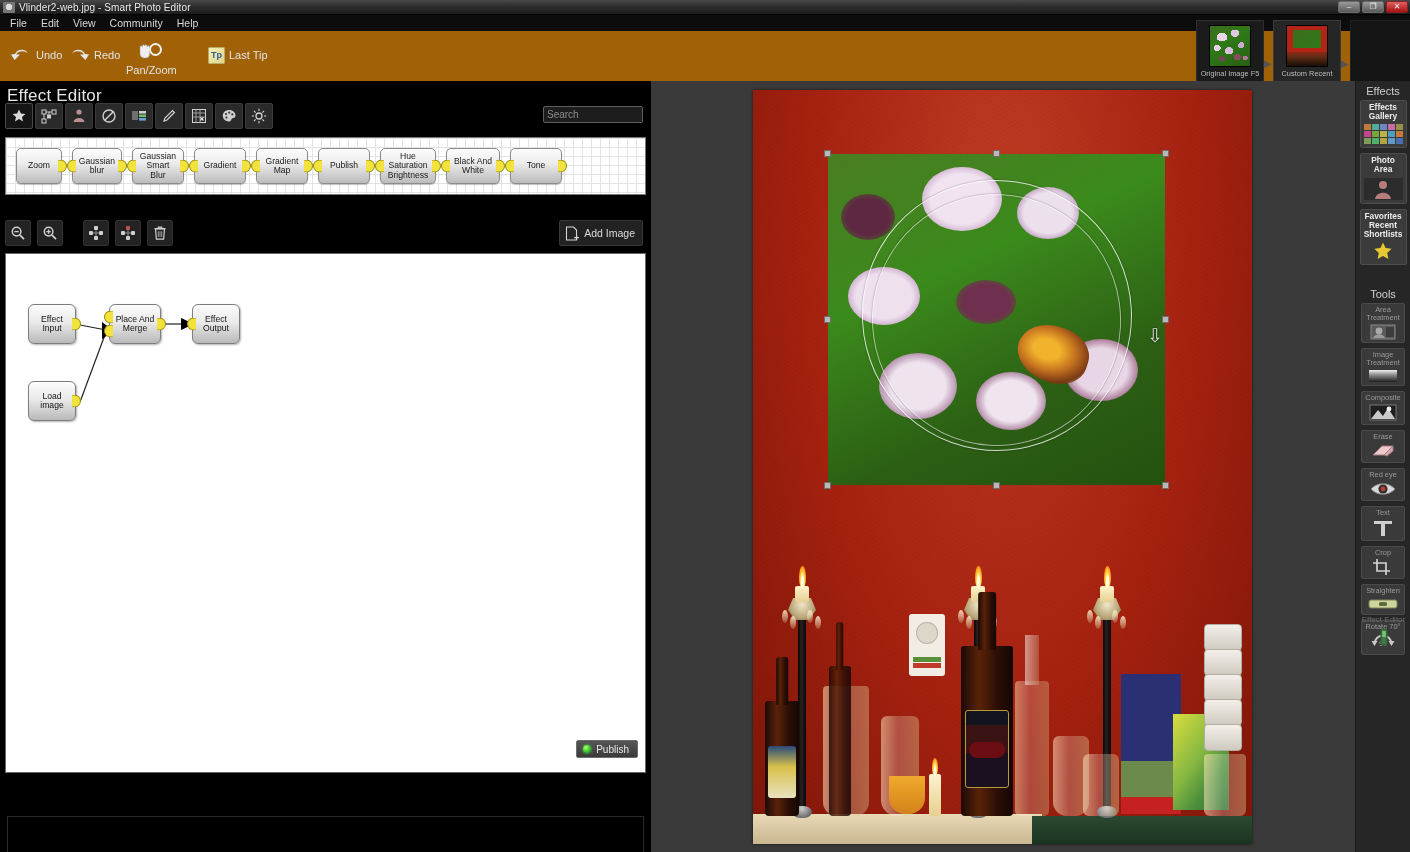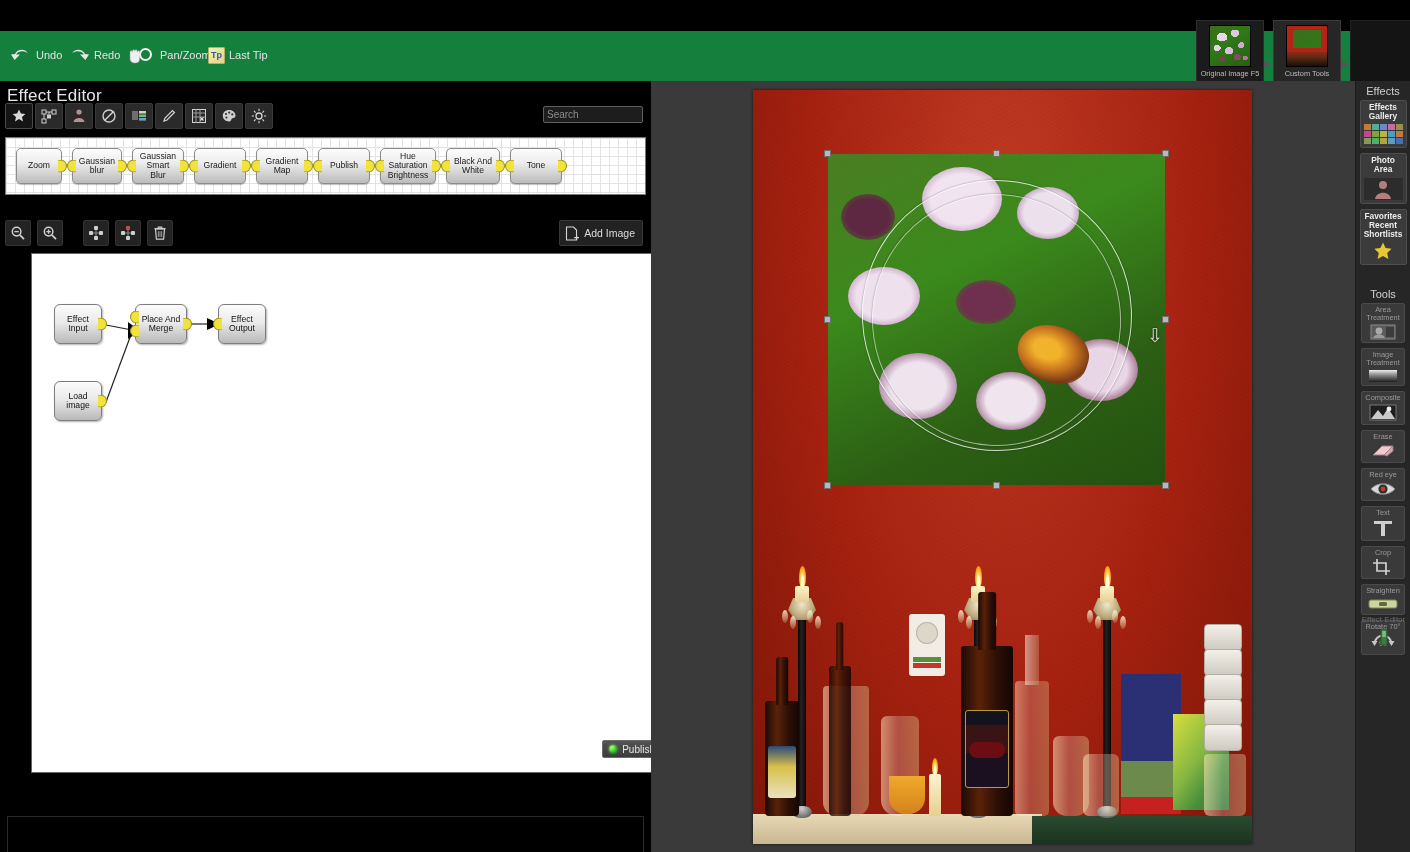--- a/index.html
+++ b/index.html
@@ -37,21 +37,21 @@
   
   .menubar {
     position: absolute; left: 0; top: 15px; width: 1410px; height: 16px;
     background: #0c0c0c; display: flex; align-items: center; padding-left: 10px; gap: 14px;
   }
   .menu-item { color: #d8d8d8; font-size: 10.5px; cursor: default; }
 
   
   .toolbar {
     position: absolute; left: 0; top: 31px; width: 1410px; height: 50px;
-    background: #15803d;
+    background: #a16207;
   }
   .tool-btn {
     position: absolute; top: 9px; height: 30px;
     display: flex; align-items: center; gap: 4px; color: #ddd; font-size: 11px;
     cursor: default;
   }
   .tool-btn .lbl { color: #e2e2e2; }
   .ico-undo, .ico-redo {
     width: 22px; height: 20px; position: relative;
   }
@@ -165,21 +165,21 @@
   }
   .addimg-btn {
     position: absolute; right: 8px; top: 4px; height: 26px; padding: 0 7px 0 5px;
     background: #222; border: 1px solid #383838; border-radius: 2px;
     display: flex; align-items: center; gap: 5px; color: #dcdcdc; font-size: 10.5px;
   }
 
   
   .graph {
     position: absolute; left: 5px; top: 172px; width: 641px; height: 520px;
-    background: #fff; border: 1px solid #666; overflow: hidden; margin-left: 26px;
+    background: #fff; border: 1px solid #666; overflow: hidden;
   }
   .g-node {
     position: absolute; background: linear-gradient(to bottom,#fcfcfc 0%, #eaeaea 45%, #b9b9b9 100%);
     border: 1px solid #7d7d7d; border-radius: 6px;
     display: flex; align-items: center; justify-content: center; text-align: center;
     font-size: 8.6px; color: #131313; line-height: 1.1; padding: 0 4px;
     box-shadow: 1px 1px 2px rgba(0,0,0,.3);
   }
   .publish-btn {
     position: absolute; right: 7px; bottom: 14px; height: 18px; padding: 0 8px 0 6px;
@@ -317,21 +317,43 @@
   .rb-footer {
     position: absolute; left: 0; bottom: 205px; width: 55px; text-align: center;
   }
   .rb-footer .cap { color: #6f6f6f; font-size: 8px; }
 </style>
 </head>
 <body>
 
 <div id="app">
 
-
+  <div class="titlebar">
+    <span class="tb-icon"></span>
+    <span class="tb-title">Vlinder2-web.jpg - Smart Photo Editor</span>
+    <div class="tb-buttons">
+      <div class="tb-btn">
+          <i>–</i>
+        </div>
+      <div class="tb-btn">
+          <i>❐</i>
+        </div>
+      <div class="tb-btn close">
+          <i>✕</i>
+        </div>
+    </div>
+  </div>
+
+  <div class="menubar">
+    <span class="menu-item">File</span>
+    <span class="menu-item">Edit</span>
+    <span class="menu-item">View</span>
+    <span class="menu-item">Community</span>
+    <span class="menu-item">Help</span>
+  </div>
 
   <div class="toolbar">
 
     <div class="tool-btn" style="left:10px;">
       <span class="ico-undo">
         <svg viewBox="0 0 22 20">
             <path d="M5 9 C7 4, 16 3, 18 9 C16.5 5.5, 8 5.2, 6.2 9.6 L10 9.6 L4.6 15 L1 9.6 Z" fill="#e6e6e6"></path>
           </svg>
       </span>
       <span class="lbl">Undo</span>
@@ -339,21 +361,21 @@
 
     <div class="tool-btn" style="left:68px;">
       <span class="ico-redo">
         <svg viewBox="0 0 22 20">
             <path d="M17 9 C15 4, 6 3, 4 9 C5.5 5.5, 14 5.2, 15.8 9.6 L12 9.6 L17.4 15 L21 9.6 Z" fill="#e6e6e6"></path>
           </svg>
       </span>
       <span class="lbl">Redo</span>
     </div>
 
-    <div class="tool-btn" style="left:126px;">
+    <div class="tool-btn" style="left:126px;flex-direction:column;">
       <span class="ico-pan">
         <svg viewBox="0 0 30 20" width="30" height="20">
           <path d="M4 13 L4 7 a1.2 1.2 0 012.4 0 L6.4 6 a1.2 1.2 0 012.4 0 L8.8 6 a1.2 1.2 0 012.4 0 L11.2 7 a1.2 1.2 0 012.4 0 L13.6 14 a4 4 0 01-4 4 L8 18 a4.5 4.5 0 01-4-4.2 Z" fill="#efefef" stroke="#9a9a9a" stroke-width=".5"></path>
           <circle cx="19.5" cy="9.5" r="5.5" fill="none" stroke="#f0f0f0" stroke-width="2"></circle>
         </svg>
       </span>
       <span class="lbl">Pan/Zoom</span>
     </div>
 
     <div class="tool-btn" style="left:208px;">
@@ -365,21 +387,21 @@
   </div>
 
   <div class="thumbstrip">
     <div class="thumb-cell">
       <div class="thumb-img tn-flower"></div>
       <div class="thumb-label">Original Image F5</div>
     </div>
     <div class="thumb-arrow">▶</div>
     <div class="thumb-cell sel">
       <div class="thumb-img tn-red"></div>
-      <div class="thumb-label">Custom Tools</div>
+      <div class="thumb-label">Custom Recent</div>
     </div>
     <div class="thumb-arrow">▶</div>
     <div class="thumb-cell" style="background:#141414;border-color:#202020;"></div>
   </div>
 
   <div class="leftpanel">
 
     <div class="panel-title">Effect Editor</div>
 
     <div class="cat-tabs">

